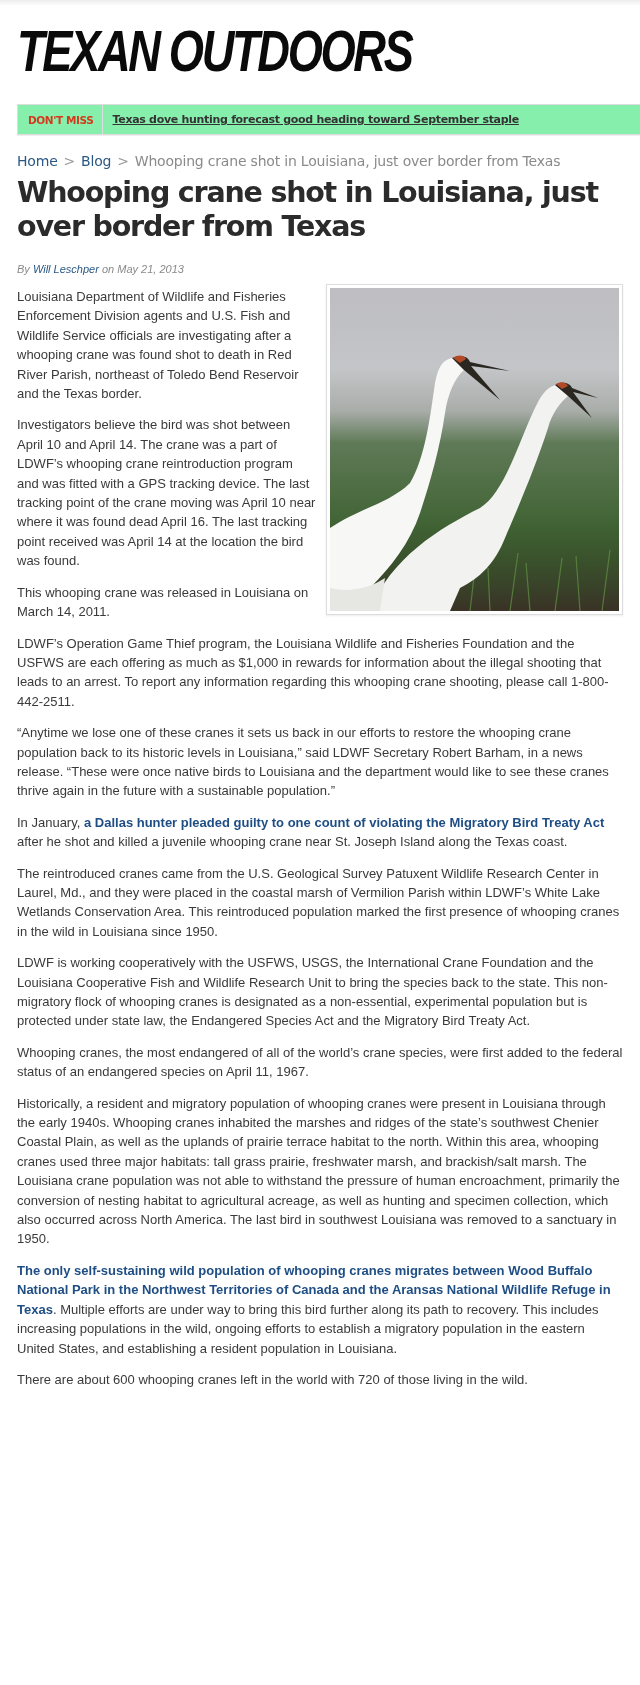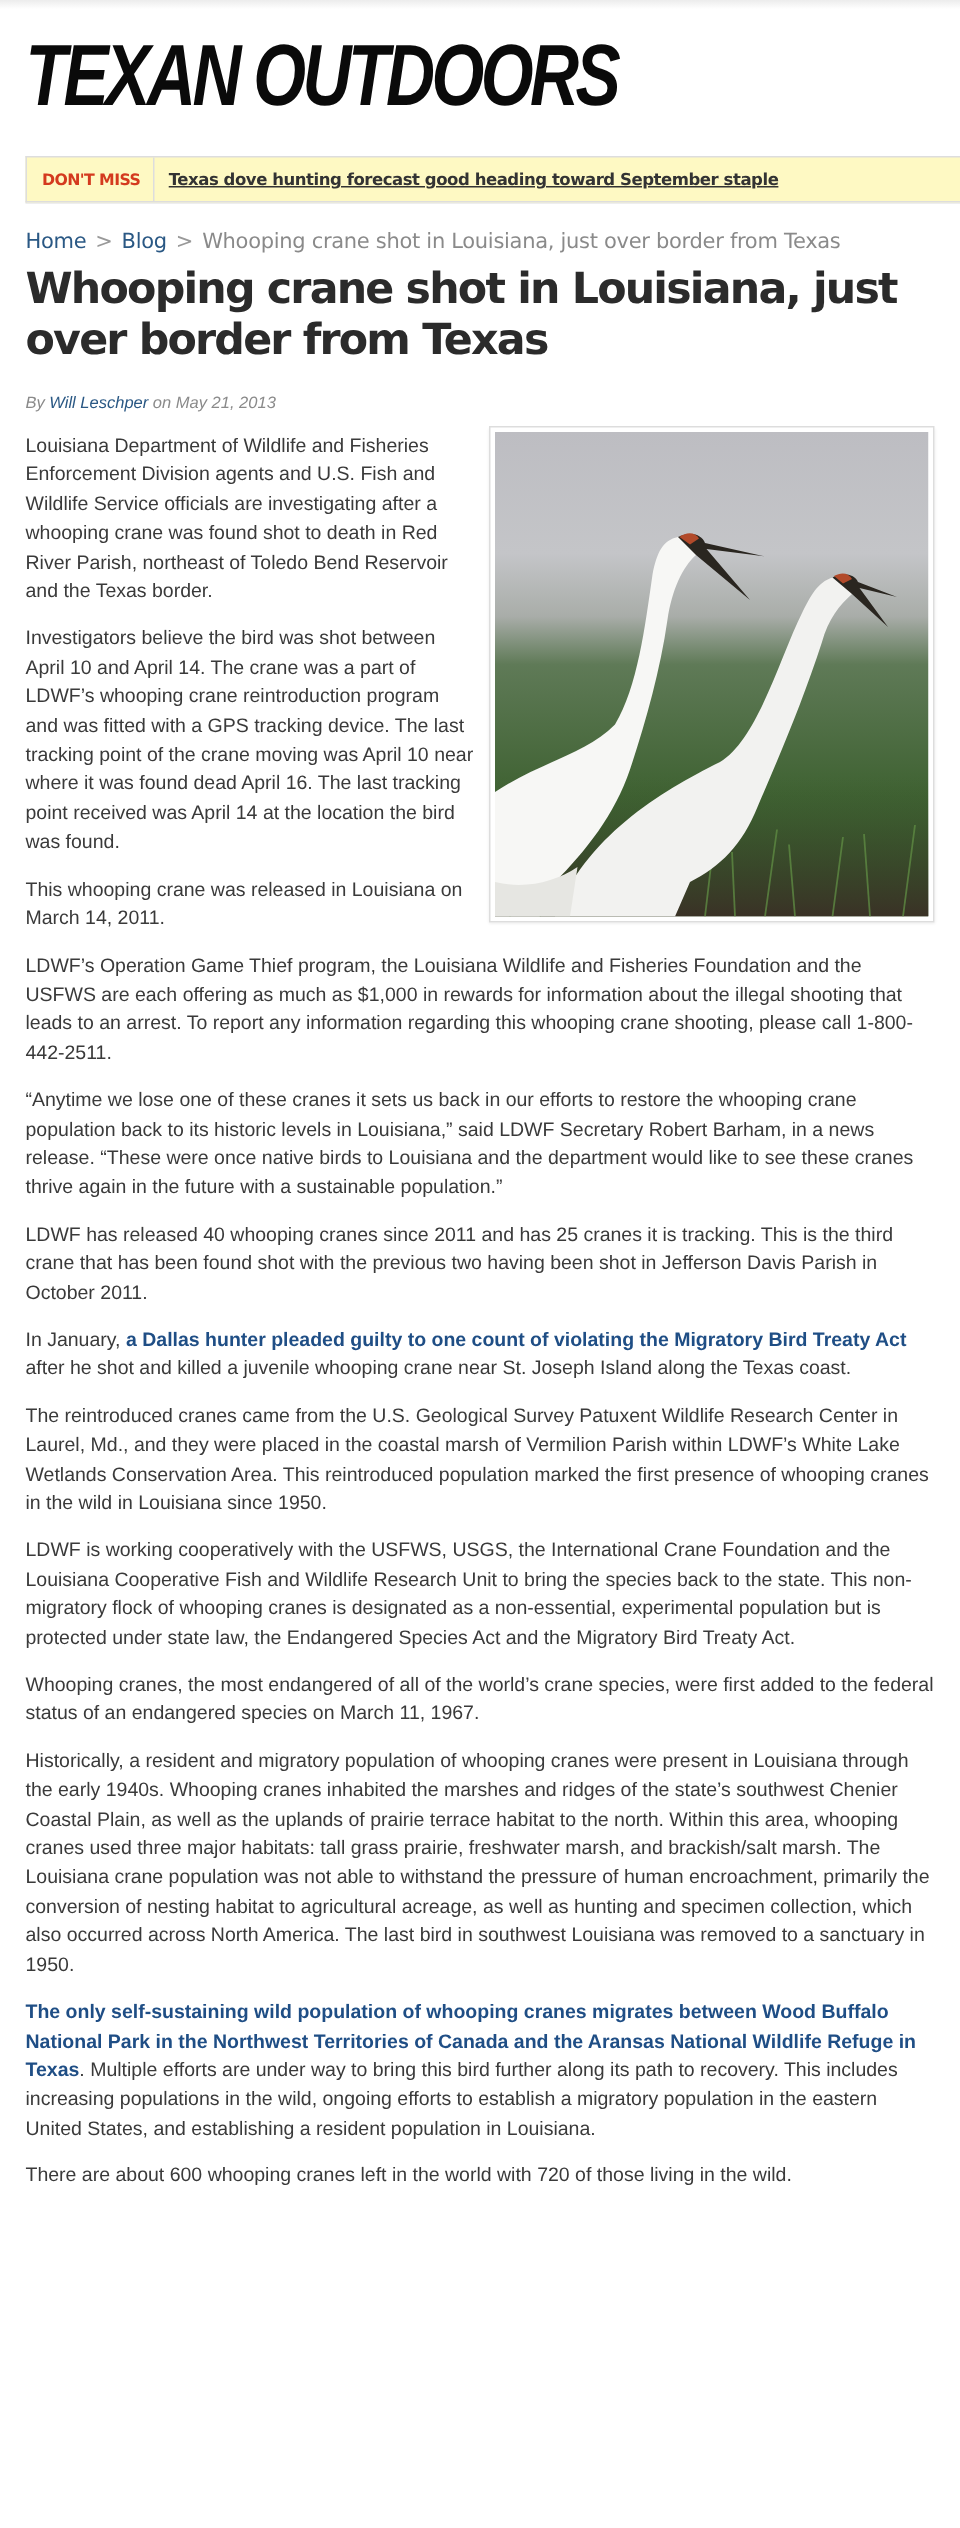--- a/index.html
+++ b/index.html
@@ -27,21 +27,21 @@
       transform: scaleX(0.78);
       transform-origin: left top;
       white-space: nowrap;
       text-transform: uppercase;
     }
     .ticker {
       position: absolute; left: 17px; top: 104px; width: 623px; height: 31px;
       border: 1px solid #dddddd; border-right: none;
       box-shadow: 0 1px 0 #eeeeee;
       display: flex; align-items: center;
-      background: #fef9c3;
+      background: #86efac;
     }
     .ticker-label {
       height: 100%; display: flex; align-items: center;
       padding: 0 9px 0 10px;
       border-right: 1px solid #dddddd;
       color: #d43a1e;
       font-family: "DejaVu Sans", sans-serif;
       font-weight: bold;
       font-size: 10.5px;
       letter-spacing: -0.4px;
@@ -169,21 +169,20 @@
       <path d="M123 70 C 128 66, 134 67, 136 71 L 130 75 Z" fill="#b24a2a"></path>
       <path d="M0 300 C 20 305, 40 300, 55 290 L 50 323 L 0 323 Z" fill="#e6e6e2"></path>
     </svg>
   </div>
 
   <p>Louisiana Department of Wildlife and Fisheries Enforcement Division agents and U.S. Fish and Wildlife Service officials are investigating after a whooping crane was found shot to death in Red River Parish, northeast of Toledo Bend Reservoir and the Texas border.</p>
   <p>Investigators believe the bird was shot between April 10 and April 14. The crane was a part of LDWF’s whooping crane reintroduction program and was fitted with a GPS tracking device. The last tracking point of the crane moving was April 10 near where it was found dead April 16. The last tracking point received was April 14 at the location the bird was found.</p>
   <p>This whooping crane was released in Louisiana on March 14, 2011.</p>
   <p>LDWF’s Operation Game Thief program, the Louisiana Wildlife and Fisheries Foundation and the USFWS are each offering as much as $1,000 in rewards for information about the illegal shooting that leads to an arrest. To report any information regarding this whooping crane shooting, please call 1-800-442-2511.</p>
   <p>“Anytime we lose one of these cranes it sets us back in our efforts to restore the whooping crane population back to its historic levels in Louisiana,” said LDWF Secretary Robert Barham, in a news release. “These were once native birds to Louisiana and the department would like to see these cranes thrive again in the future with a sustainable population.”</p>
-  <p>LDWF has released 40 whooping cranes since 2011 and has 25 cranes it is tracking. This is the third crane that has been found shot with the previous two having been shot in Jefferson Davis Parish in October 2011.</p>
   <p><span>In January, </span><a>a Dallas hunter pleaded guilty to one count of violating the Migratory Bird Treaty Act</a><span> after he shot and killed a juvenile whooping crane near St. Joseph Island along the Texas coast.</span></p>
   <p>The reintroduced cranes came from the U.S. Geological Survey Patuxent Wildlife Research Center in Laurel, Md., and they were placed in the coastal marsh of Vermilion Parish within LDWF’s White Lake Wetlands Conservation Area. This reintroduced population marked the first presence of whooping cranes in the wild in Louisiana since 1950.</p>
   <p>LDWF is working cooperatively with the USFWS, USGS, the International Crane Foundation and the Louisiana Cooperative Fish and Wildlife Research Unit to bring the species back to the state. This non-migratory flock of whooping cranes is designated as a non-essential, experimental population but is protected under state law, the Endangered Species Act and the Migratory Bird Treaty Act.</p>
-  <p>Whooping cranes, the most endangered of all of the world’s crane species, were first added to the federal status of an endangered species on March 11, 1967.</p>
+  <p>Whooping cranes, the most endangered of all of the world’s crane species, were first added to the federal status of an endangered species on April 11, 1967.</p>
   <p>Historically, a resident and migratory population of whooping cranes were present in Louisiana through the early 1940s. Whooping cranes inhabited the marshes and ridges of the state’s southwest Chenier Coastal Plain, as well as the uplands of prairie terrace habitat to the north. Within this area, whooping cranes used three major habitats: tall grass prairie, freshwater marsh, and brackish/salt marsh. The Louisiana crane population was not able to withstand the pressure of human encroachment, primarily the conversion of nesting habitat to agricultural acreage, as well as hunting and specimen collection, which also occurred across North America. The last bird in southwest Louisiana was removed to a sanctuary in 1950.</p>
   <p><span></span><a>The only self-sustaining wild population of whooping cranes migrates between Wood Buffalo National Park in the Northwest Territories of Canada and the Aransas National Wildlife Refuge in Texas</a><span>. Multiple efforts are under way to bring this bird further along its path to recovery. This includes increasing populations in the wild, ongoing efforts to establish a migratory population in the eastern United States, and establishing a resident population in Louisiana.</span></p>
   <p>There are about 600 whooping cranes left in the world with 720 of those living in the wild.</p>
 </div>
 
 </body></html>

